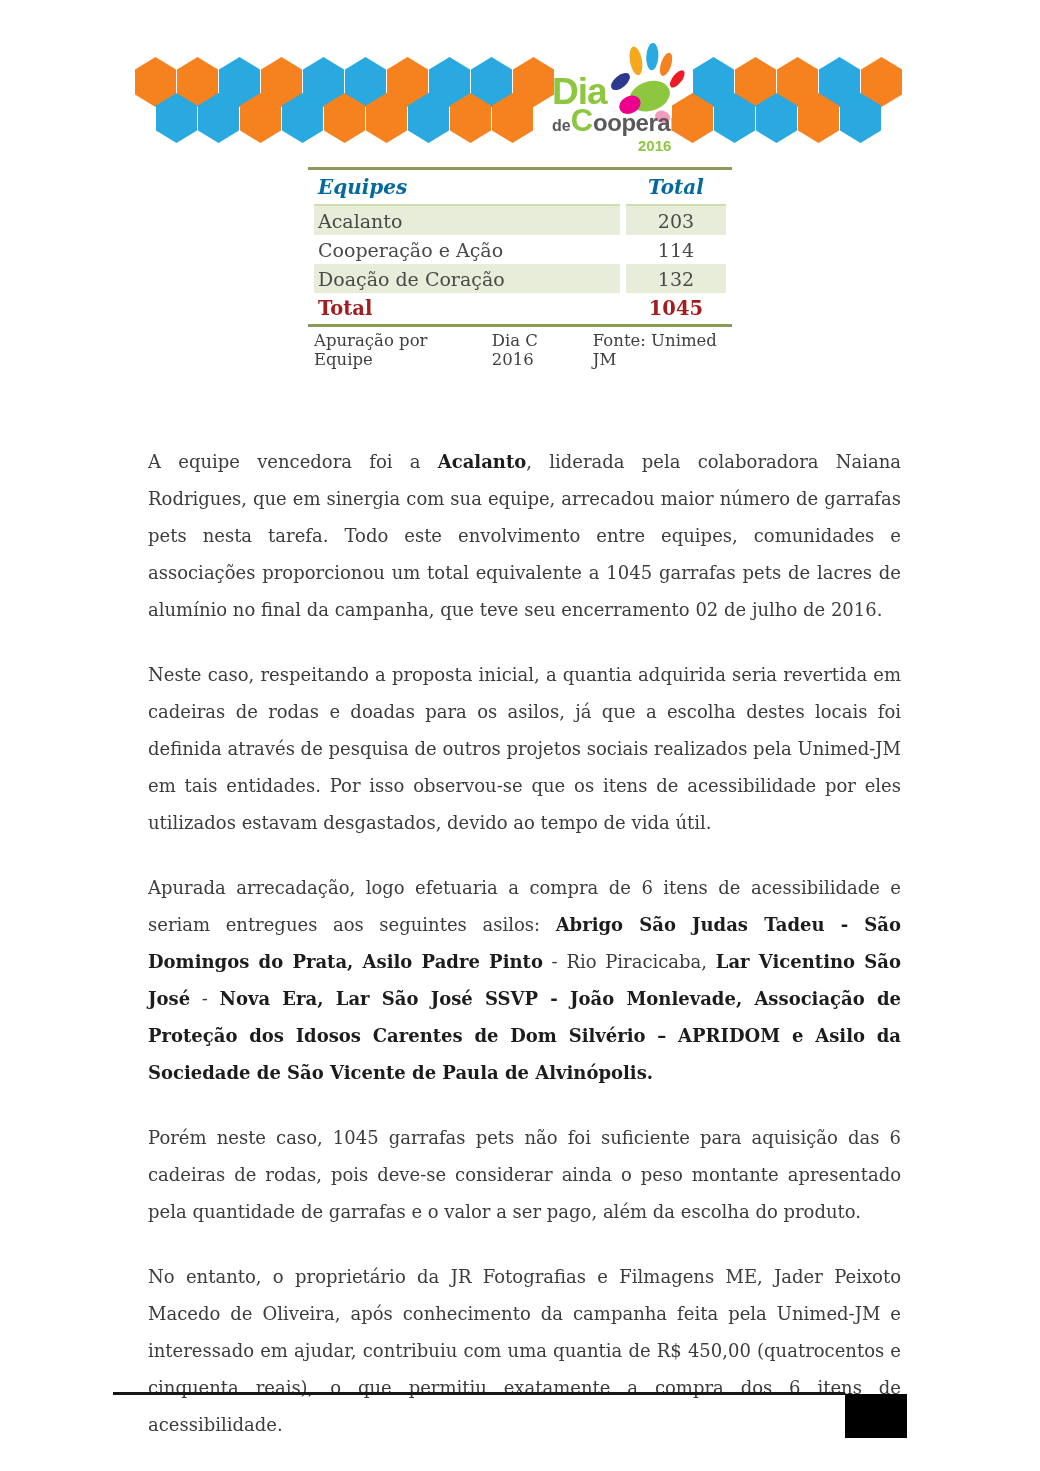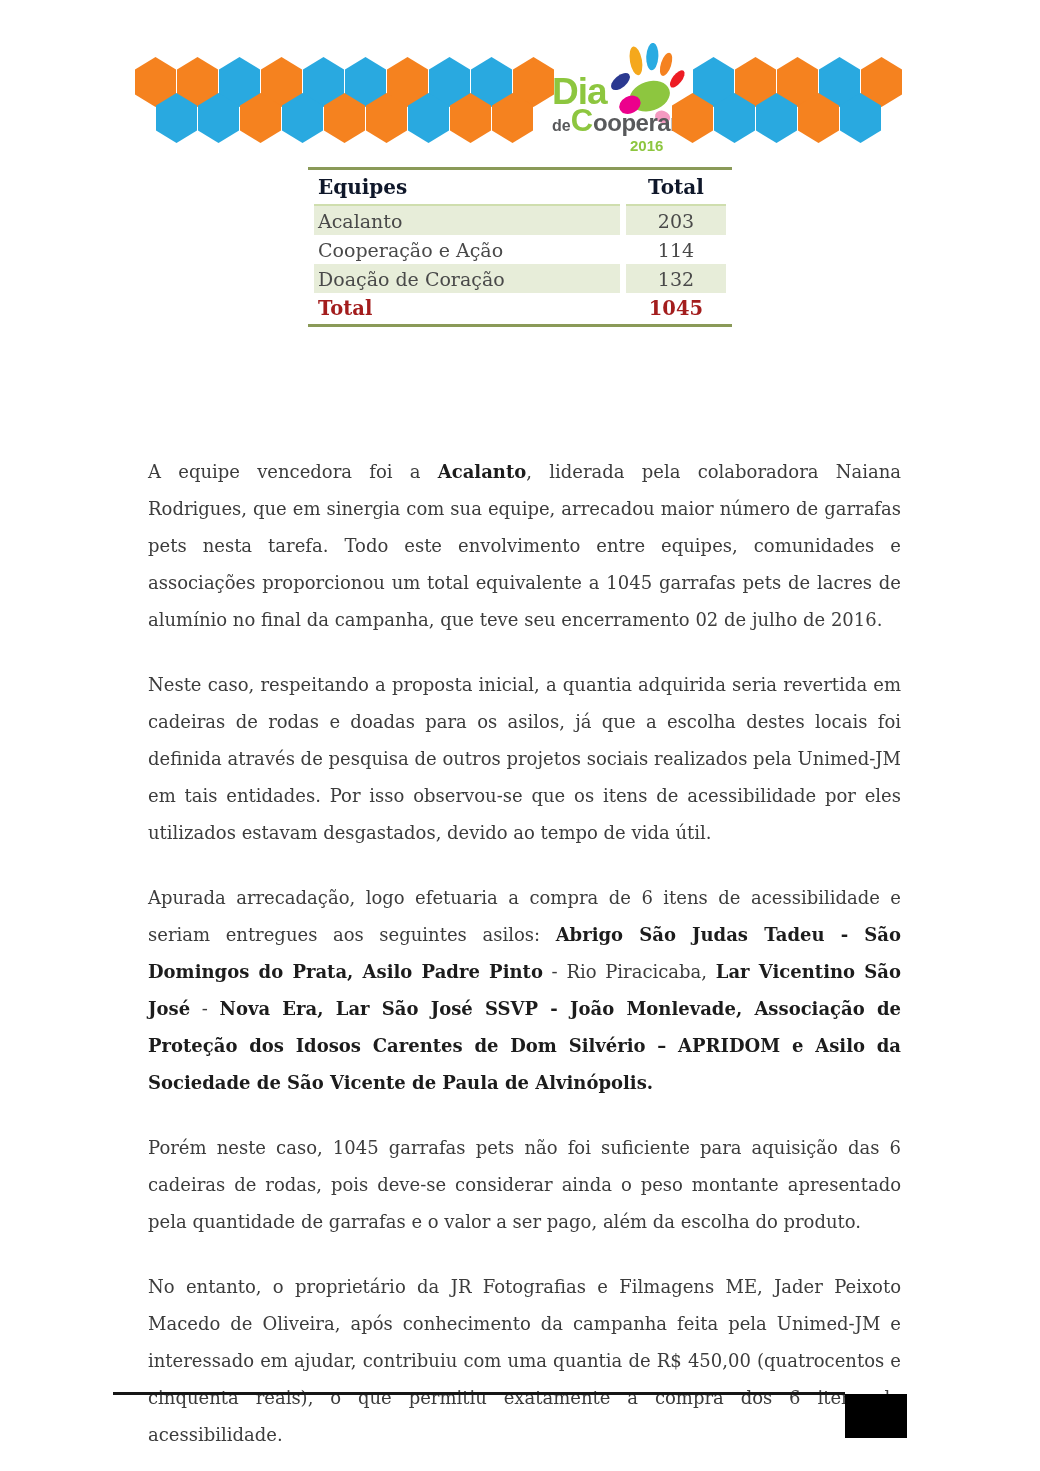--- a/index.html
+++ b/index.html
@@ -19,35 +19,35 @@
   .hex{width:41px;height:50px;flex:0 0 41px;
        clip-path:polygon(50% 0,100% 25%,100% 75%,50% 100%,0 75%,0 25%);}
   
   .logo{position:absolute;left:412px;top:-2px;width:155px;height:116px;font-family:Liberation Sans, sans-serif;}
   .logo .hand{position:absolute;right:6px;top:0;}
   .logo .dia{position:absolute;left:10px;top:28px;font-size:37px;font-weight:bold;color:var(--logo_green,#8DC63F);letter-spacing:-1px;}
   .logo .line2{position:absolute;left:10px;top:62px;display:flex;align-items:baseline;height:32px;}
   .logo .de{font-size:16px;font-weight:600;color:var(--logo_dark,#58595B);}
   .logo .cap-c{font-size:31px;font-weight:bold;color:var(--logo_green,#8DC63F);line-height:1;}
   .logo .ooperar{font-size:24px;font-weight:bold;color:var(--logo_dark,#58595B);letter-spacing:-0.5px;}
-  .logo .year{position:absolute;left:88px;top:94px;font-size:15px;font-weight:bold;color:var(--logo_green,#8DC63F);}
+  .logo .year{position:absolute;left:96px;top:94px;font-size:15px;font-weight:bold;color:var(--logo_green,#8DC63F);}
   
   .table-wrap{position:absolute;left:308px;top:167px;width:424px;}
   .table-inner{border-top:3px solid var(--olive,#8A9A58);border-bottom:3px solid var(--olive,#8A9A58);}
   table{border-collapse:separate;border-spacing:6px 0;width:100%;font-size:19px;color:#494949;}
   th,td{padding:0 4px;}
-  th{font-size:20px;font-weight:bold;color:#0f172a;height:34px;text-align:left;border-bottom:2px solid #CFDEAE;}
+  th{font-size:20px;font-weight:bold;color:#0369a1;height:34px;text-align:left;border-bottom:2px solid #CFDEAE;font-style:italic;}
   th.num,td.num{text-align:center;}
   tbody td{height:29px;}
   tbody tr.stripe td{background:var(--stripe,#E7EDD9);}
   tfoot td{height:31px;font-weight:bold;color:var(--total_red,#A31D1D);font-size:19.5px;}
   .caption{margin-top:4px;padding-left:6px;display:flex;gap:16px;font-size:16.5px;color:#3f3f3f;}
   
   main{position:absolute;left:148px;top:441px;width:753px;}
-  main p{margin:12px 0 28px;font-size:18px;line-height:37px;text-align:justify;color:#3C3C3C;}
+  main p{margin:2px 0 28px;font-size:18px;line-height:37px;text-align:justify;color:#3C3C3C;}
   main p strong{color:#1c1c1c;}
   
   .footer-rule{position:absolute;left:113px;top:1392px;width:732px;height:3px;background:#161616;}
   .footer-box{position:absolute;left:845px;top:1394px;width:62px;height:44px;background:#000;}
 </style>
 </head>
 <body>
 
 <div class="header-band">
   <div class="hex-group left">
@@ -138,20 +138,25 @@
           </tr>
         </tbody>
       <tfoot>
         <tr>
           <td>Total</td>
           <td class="num">1045</td>
         </tr>
       </tfoot>
     </table>
   </div>
+  <div class="caption">
+      <span>Apuração por Equipe</span>
+      <span>Dia C 2016</span>
+      <span>Fonte: Unimed  JM</span>
+    </div>
 </section>
 
 <main>
     <p><span>A equipe vencedora foi a </span><strong>Acalanto</strong><span>, liderada pela colaboradora Naiana Rodrigues, que em sinergia com sua equipe, arrecadou maior número de garrafas pets nesta tarefa. Todo este envolvimento entre equipes, comunidades e associações proporcionou um total equivalente a 1045 garrafas pets de lacres de alumínio no final da campanha, que teve seu encerramento 02 de julho de 2016.</span></p>
     <p><span>Neste caso, respeitando a proposta inicial, a quantia adquirida seria revertida em cadeiras de rodas e doadas para os asilos, já que a escolha destes locais foi definida através de pesquisa de outros projetos sociais realizados pela Unimed-JM em tais entidades. Por isso observou-se que os itens de acessibilidade por eles utilizados estavam desgastados, devido ao tempo de vida útil.</span></p>
     <p><span>Apurada arrecadação, logo efetuaria a compra de 6 itens de acessibilidade e seriam entregues aos seguintes asilos: </span><strong>Abrigo São Judas Tadeu - São Domingos do Prata, Asilo Padre Pinto</strong><span> - Rio Piracicaba, </span><strong>Lar Vicentino São José</strong><span> - </span><strong>Nova Era, Lar São José SSVP - João Monlevade, Associação de Proteção dos Idosos Carentes de Dom Silvério – APRIDOM e Asilo da Sociedade de São Vicente de Paula de Alvinópolis.</strong></p>
     <p><span>Porém neste caso, 1045 garrafas pets não foi suficiente para aquisição das 6 cadeiras de rodas, pois deve-se considerar ainda o peso montante apresentado pela quantidade de garrafas e o valor a ser pago, além da escolha do produto.</span></p>
     <p><span>No entanto, o proprietário da JR Fotografias e Filmagens ME, Jader Peixoto Macedo de Oliveira, após conhecimento da campanha feita pela Unimed-JM e interessado em ajudar, contribuiu com uma quantia de R$ 450,00 (quatrocentos e cinquenta reais), o que permitiu exatamente a compra dos 6 itens de acessibilidade.</span></p>
   </main>
 

